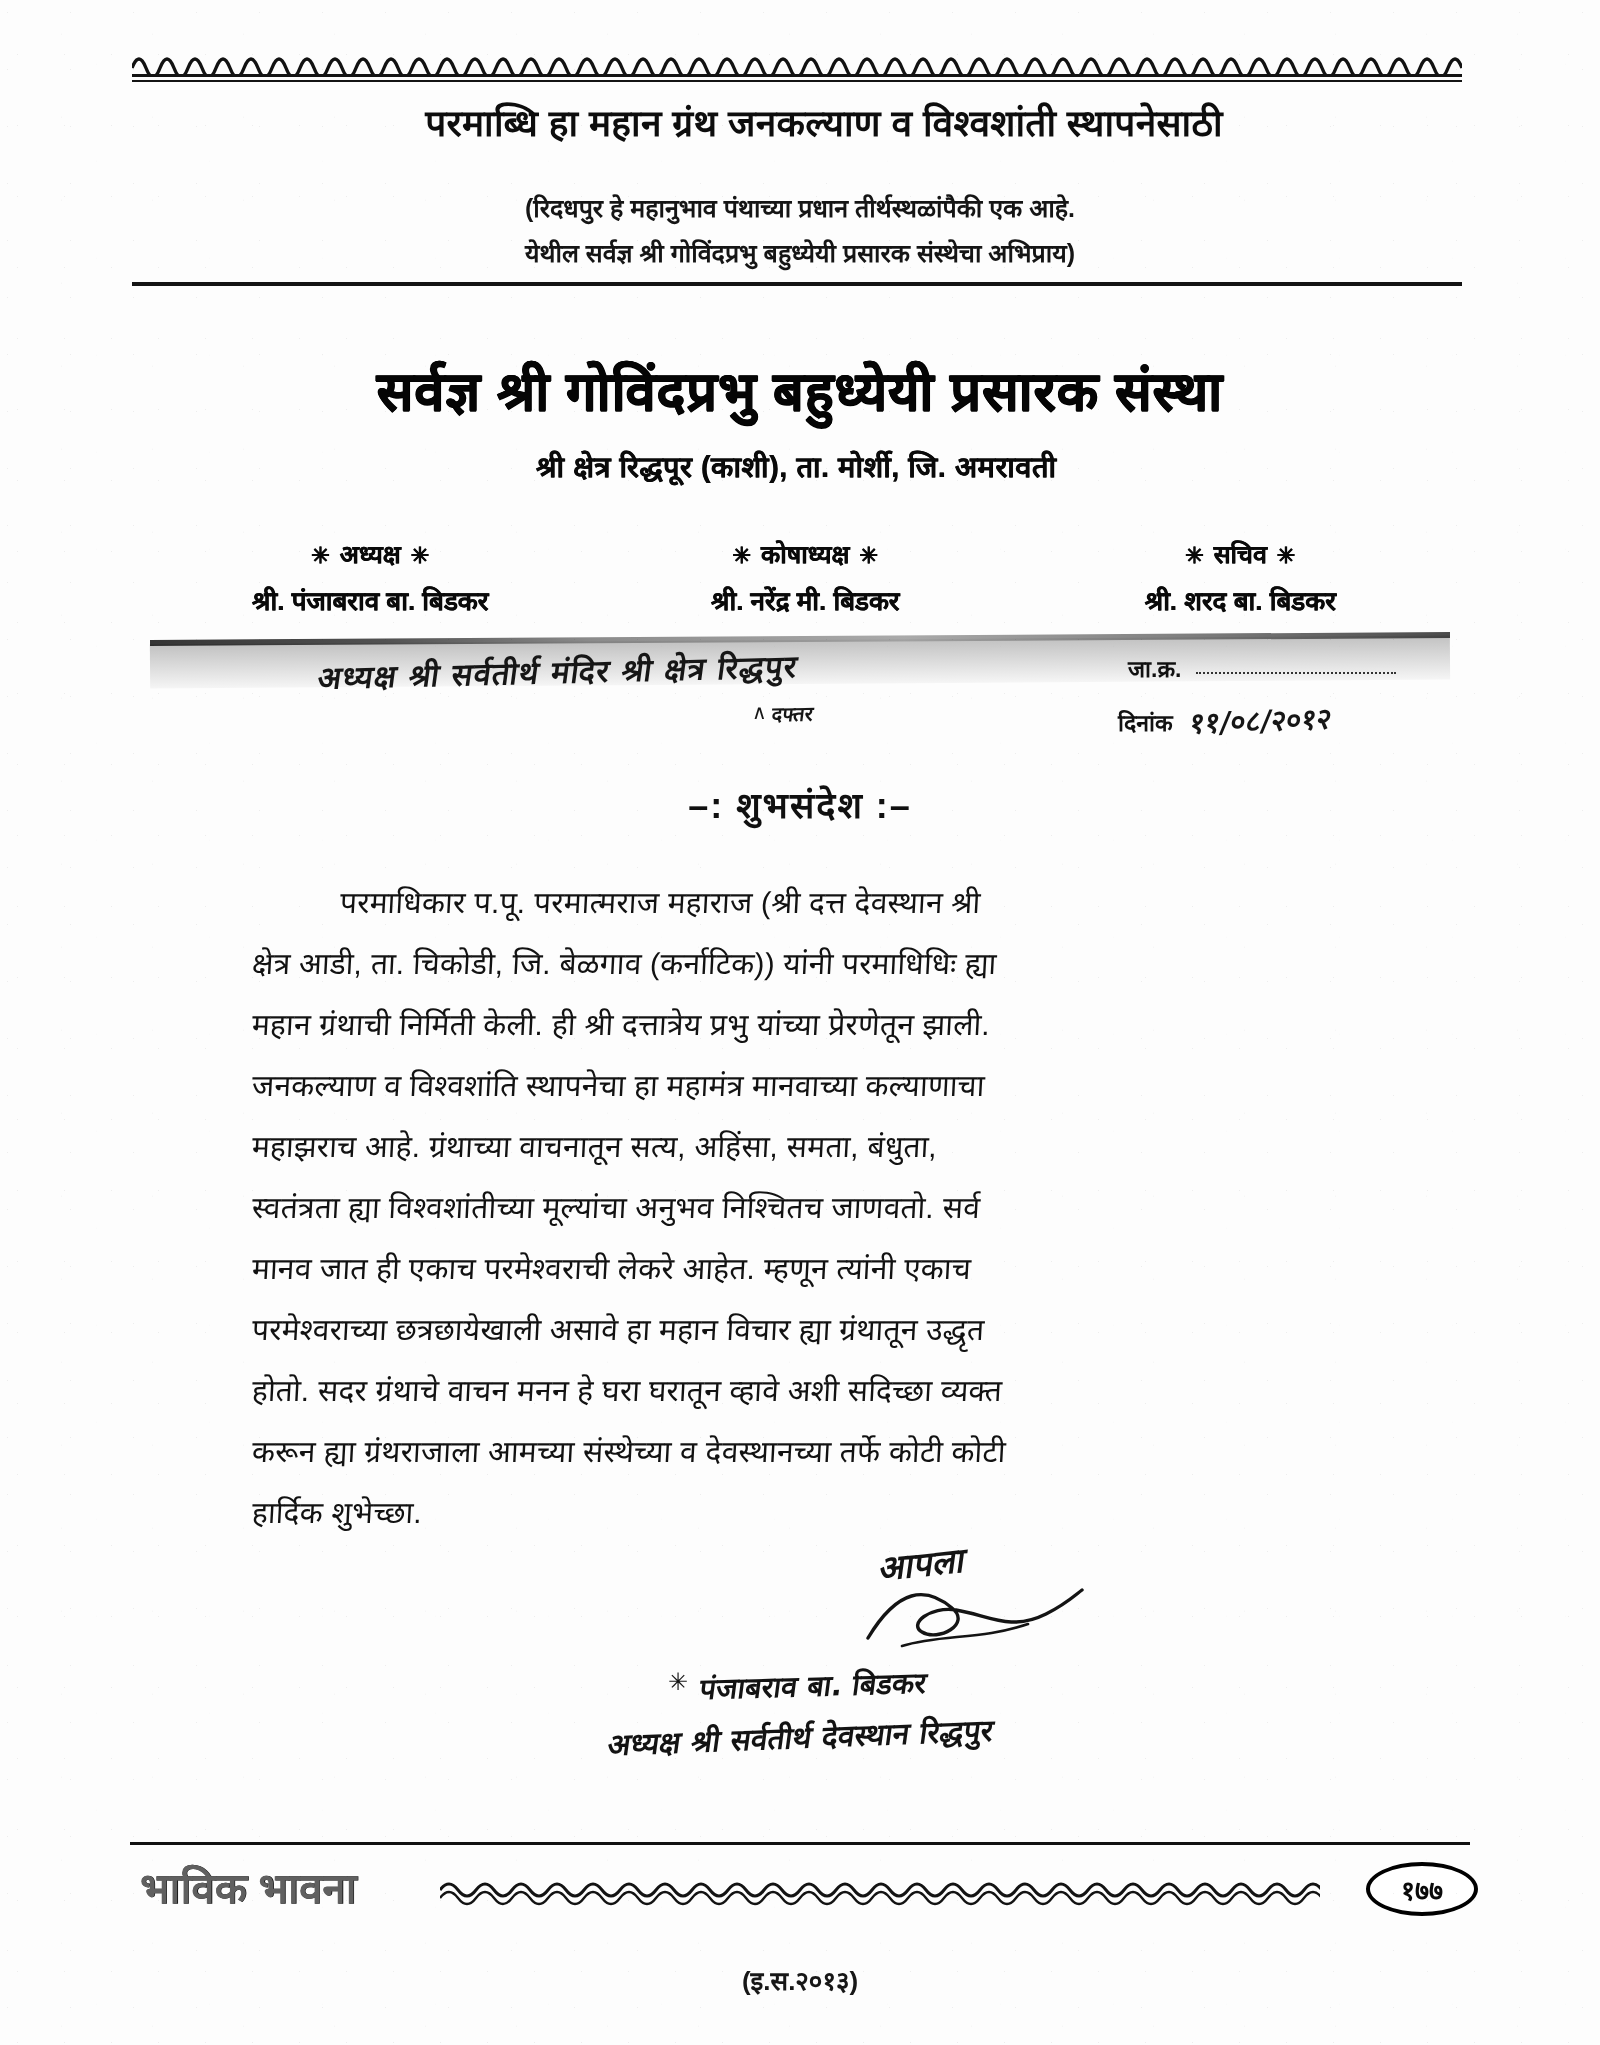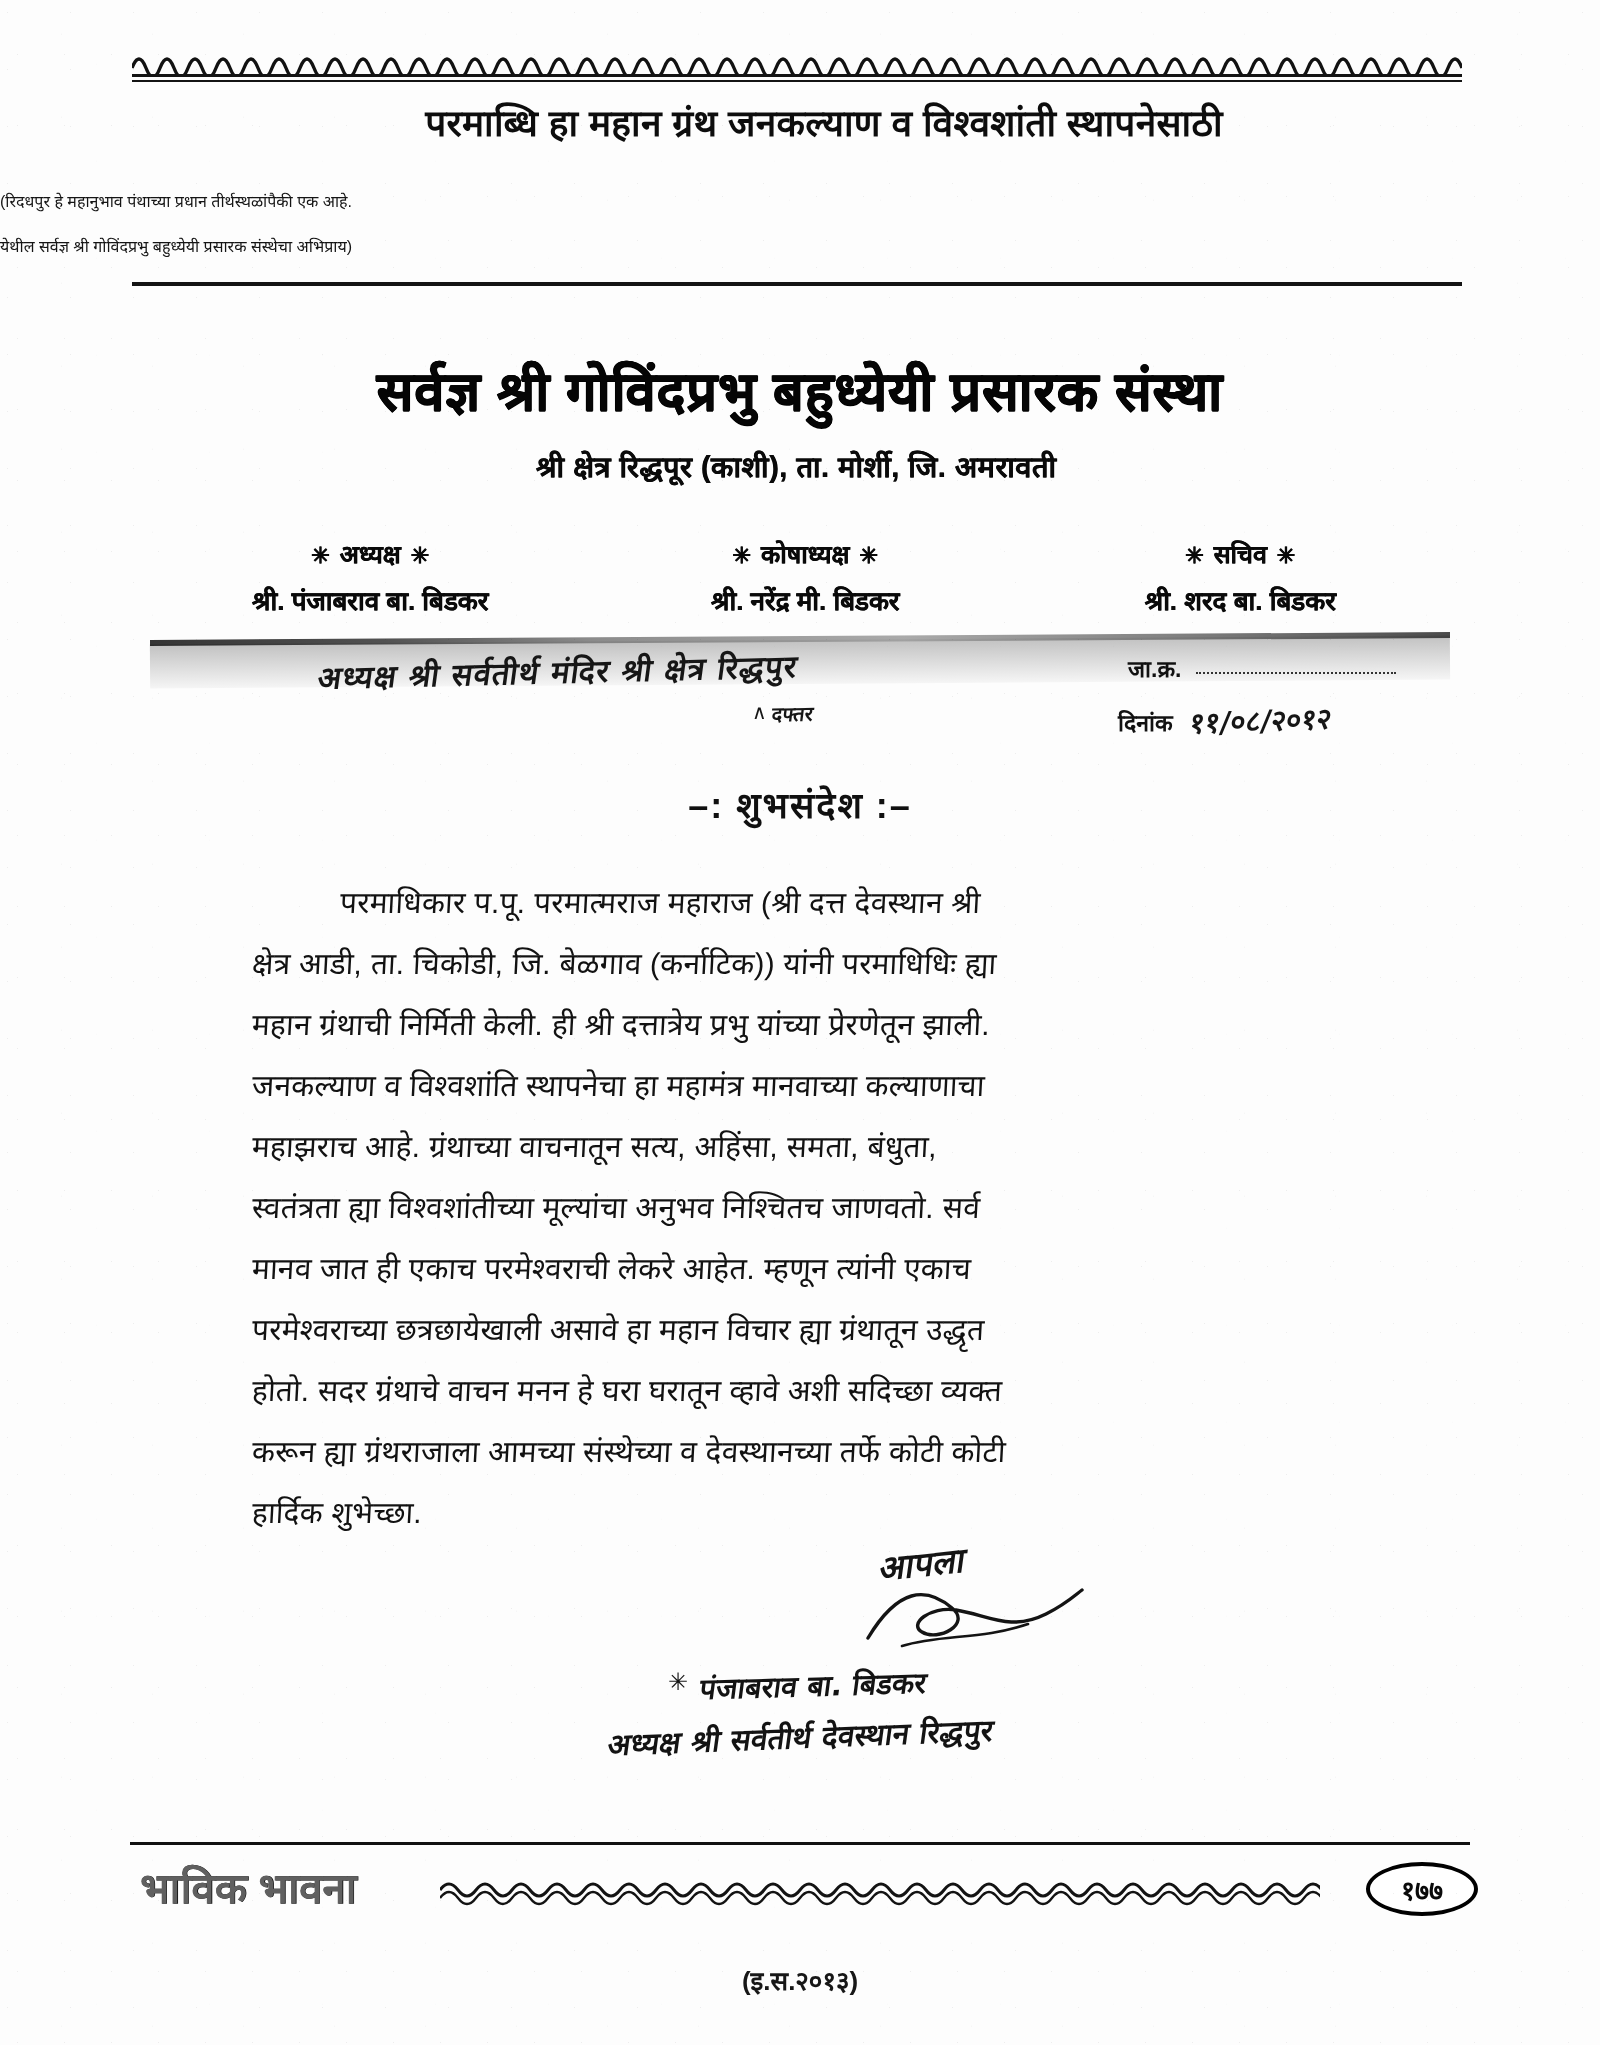--- a/index.html
+++ b/index.html
@@ -54,22 +54,23 @@
     font-family: "Liberation Sans", sans-serif;
     font-weight: 700;
     font-size: 37px;
     letter-spacing: 0.3px;
     color: #0d0d0d;
     padding-left: 48px;
   }
   .hdr-sub {
     position: absolute;
     left: 0; right: 0;
-    font-size: 16px;
-    font-weight: 400;
+    text-align: center;
+    font-size: 25px;
+    font-weight: 700;
     color: #151515;
   }
   .hdr-sub.l1 { top: 190px; }
   .hdr-sub.l2 { top: 235px; }
 
   
   .org-name {
     position: absolute;
     left: 0; right: 0;
     top: 352px;

